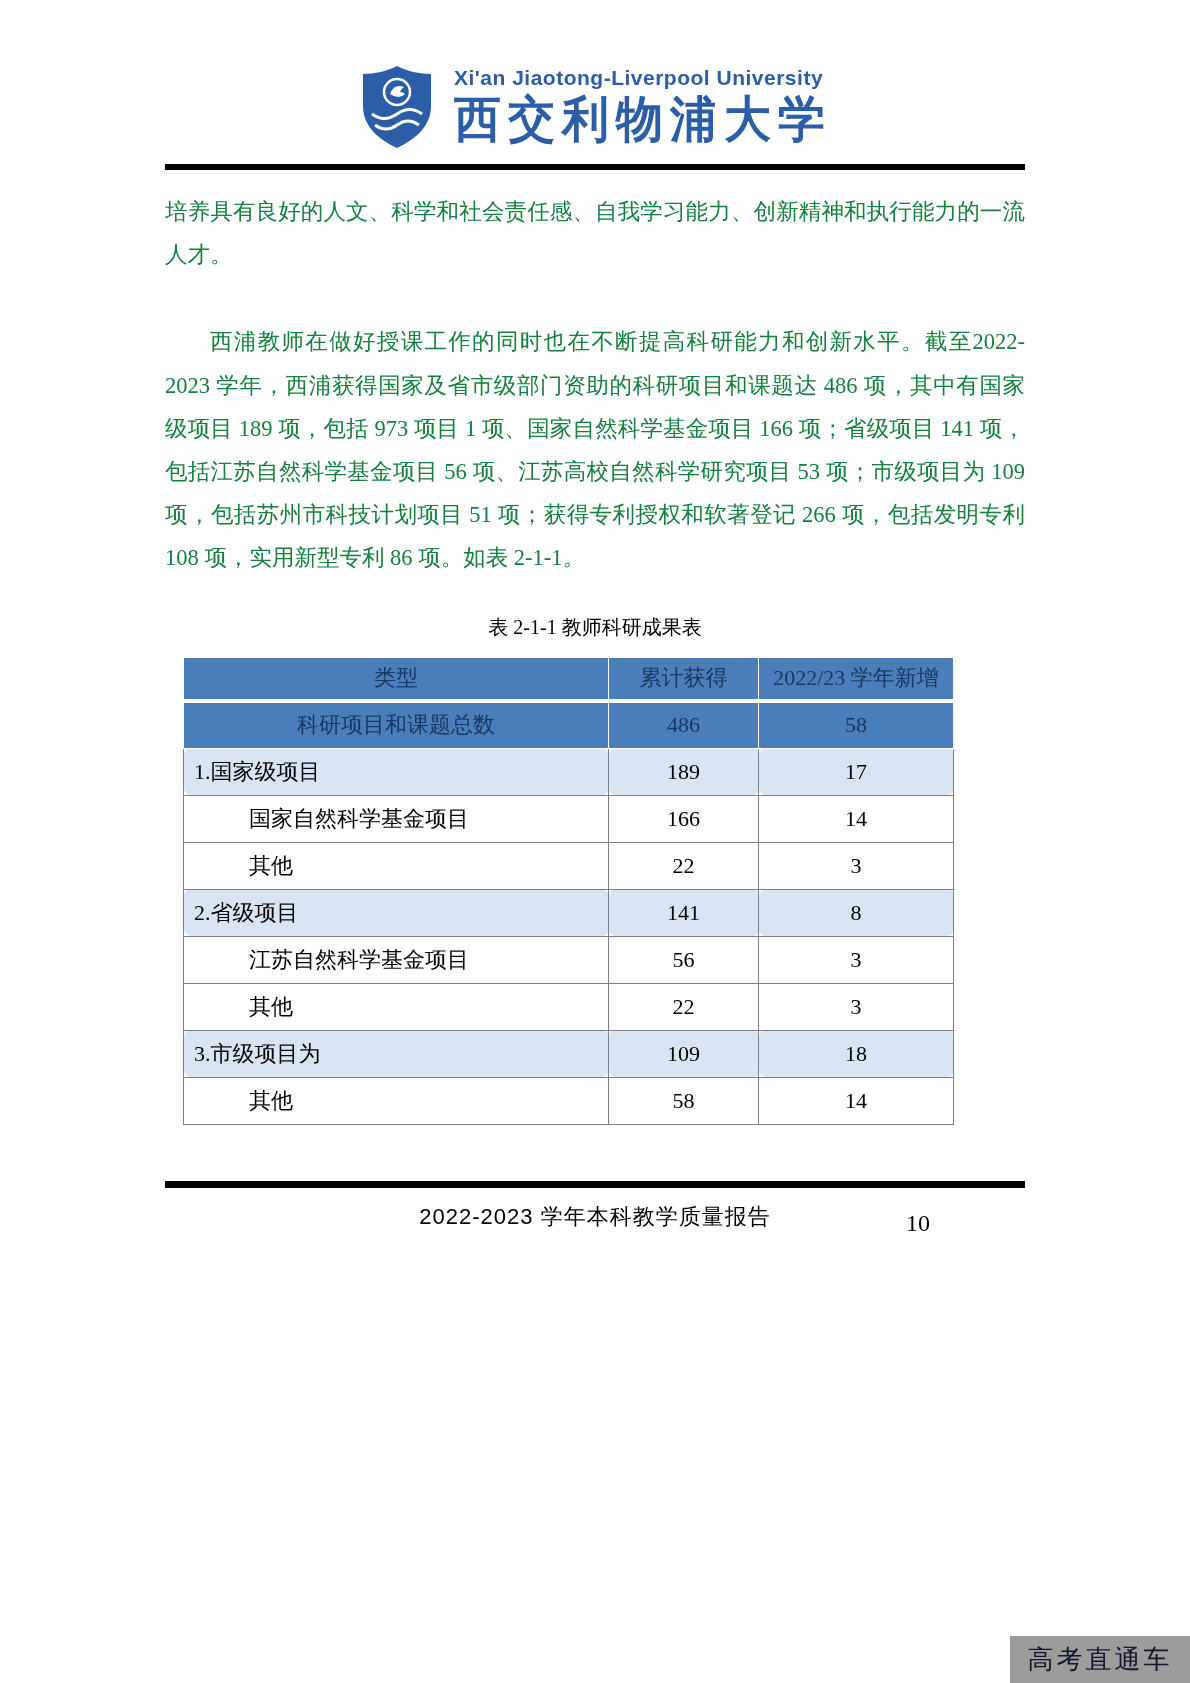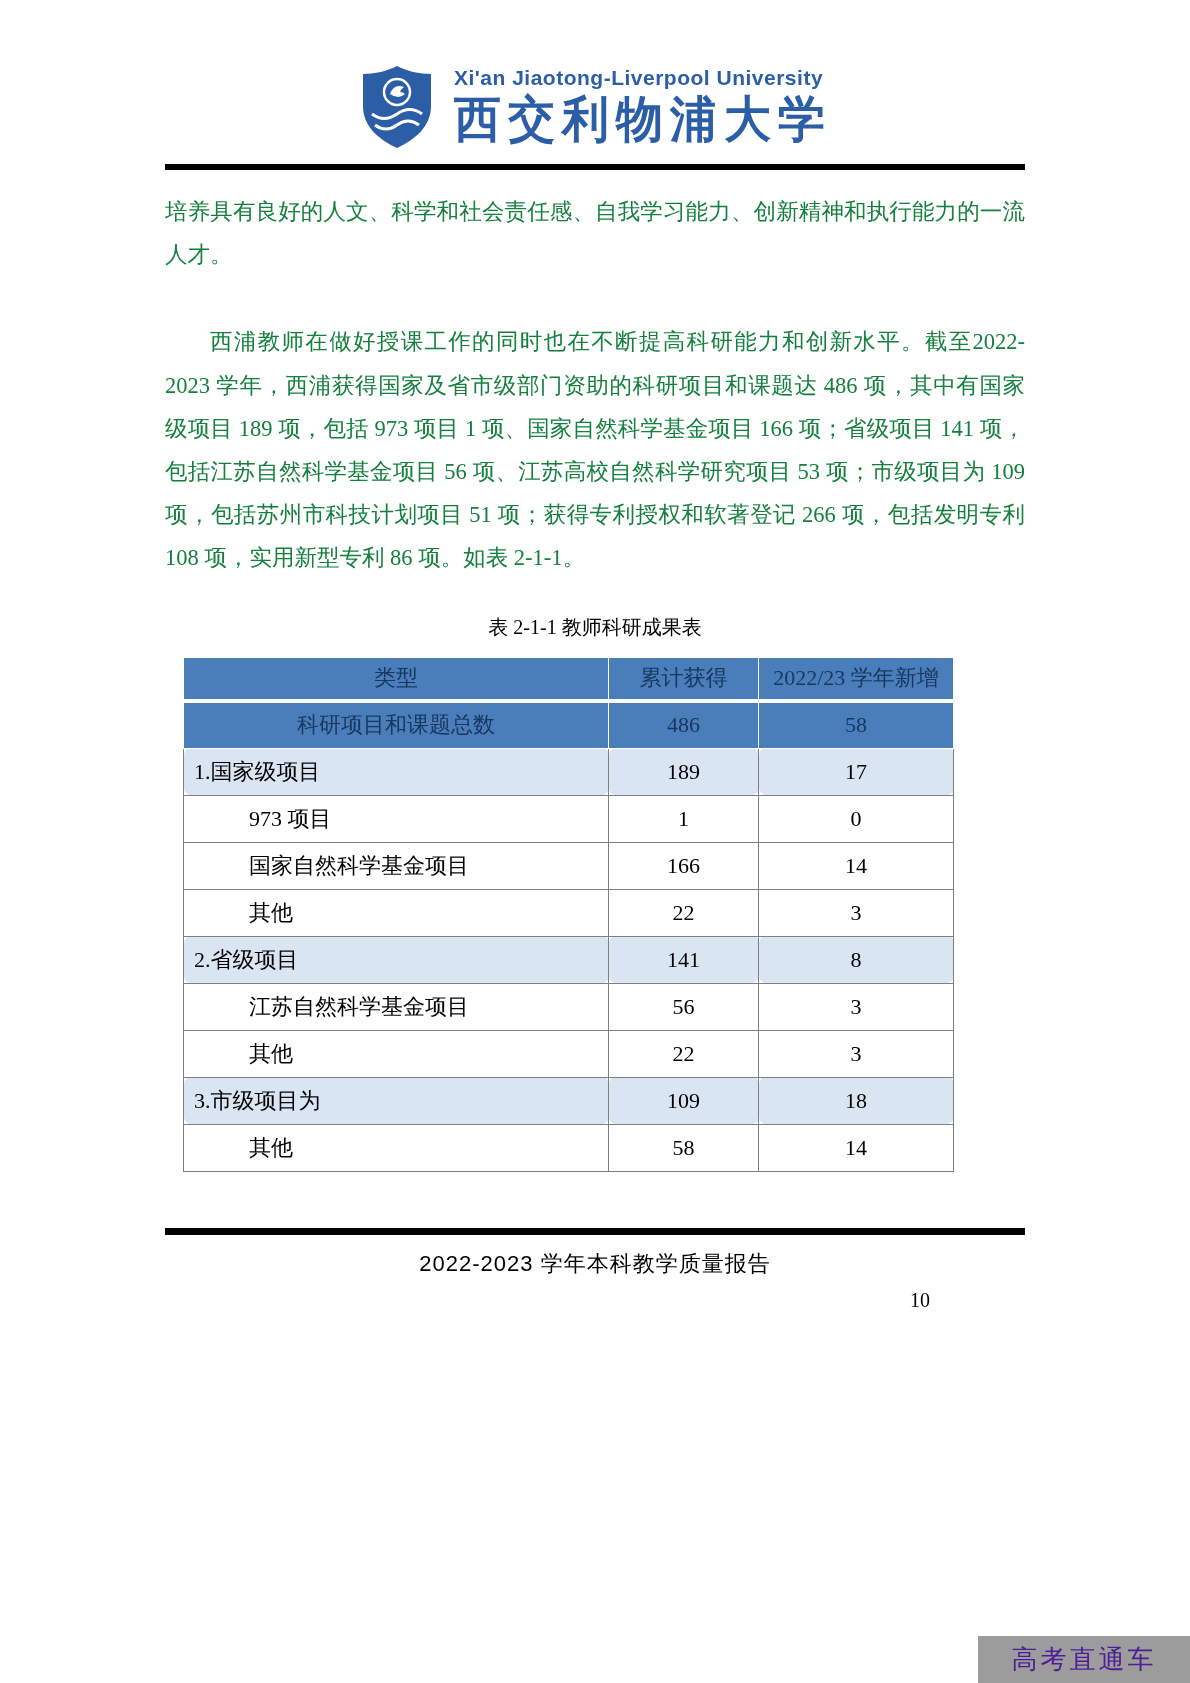--- a/index.html
+++ b/index.html
@@ -117,33 +117,32 @@
   .report-title {
     font-family: "Liberation Sans", "DejaVu Sans", sans-serif;
     font-weight: normal;
     font-size: 22px;
     letter-spacing: 1px;
   }
   .page-number {
     position: absolute;
     right: 95px;
     top: 8px;
-    font-size: 20px;
-    margin-top: 32px;
+    font-size: 24px;
   }
 
   
   .watermark {
     position: absolute;
     right: 0;
     bottom: 0;
-    width: 212px;
+    width: 180px;
     height: 47px;
     background: #9c9c9c;
-    color: #4c1d95;
+    color: #0f172a;
     font-family: "Liberation Sans", "DejaVu Sans", sans-serif;
     font-size: 26px;
     letter-spacing: 3px;
     display: flex;
     align-items: center;
     justify-content: center;
   }
 </style>
 </head>
 <body>
@@ -192,25 +191,20 @@
             <td class="label-cell">科研项目和课题总数</td>
             <td>486</td>
             <td>58</td>
           </tr>
           <tr class="row-category">
             <td class="label-cell">1.国家级项目</td>
             <td>189</td>
             <td>17</td>
           </tr>
           <tr class="row-detail">
-            <td class="label-cell">973 项目</td>
-            <td>1</td>
-            <td>0</td>
-          </tr>
-          <tr class="row-detail">
             <td class="label-cell">国家自然科学基金项目</td>
             <td>166</td>
             <td>14</td>
           </tr>
           <tr class="row-detail">
             <td class="label-cell">其他</td>
             <td>22</td>
             <td>3</td>
           </tr>
           <tr class="row-category">

